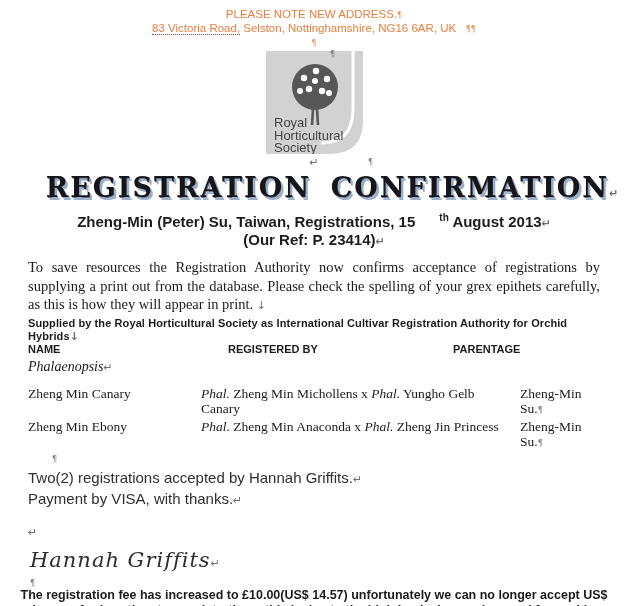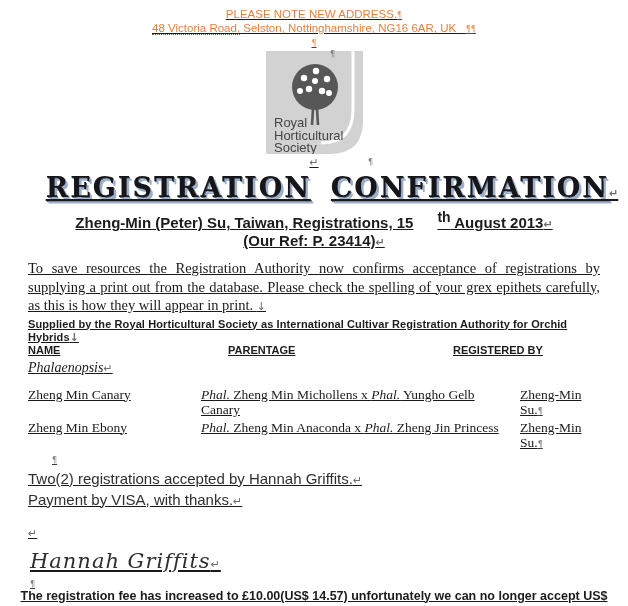--- a/index.html
+++ b/index.html
@@ -1,18 +1,18 @@
 <!DOCTYPE html>
 <html><head>
 <meta charset="utf-8">
 <style>
   html,body{margin:0;padding:0;background:#fff;}
   .page{
     width:628px;height:606px;background:#ffffff;position:relative;overflow:hidden;
-    font-family:"Liberation Serif",serif;color:#1a1a1a;text-decoration:underline;
+    font-family:"Liberation Serif",serif;color:#1a1a1a;
   }
   .center{text-align:center;}
 
   
   .mk{font-family:"DejaVu Sans",sans-serif;color:#6d6d6d;}
   .mk-arrow{font-size:11px;}
   .mk-p{font-size:8px;opacity:.85;}
   .mk-down{font-size:11px;}
   .orange .mk{color:inherit;opacity:.8;}
 
@@ -32,21 +32,21 @@
     margin-top:6px;text-align:center;
     font-family:"DejaVu Serif",serif;font-weight:bold;font-size:27px;line-height:30px;
     letter-spacing:2px;color:#16161a;
     text-shadow:2.5px 2.5px 0 #9DAFC8, 1px 1px 0 #5b6b85;
     white-space:nowrap;
     padding-left:36px;
   }
   .doc-title .w2{margin-left:20px;}
   .doc-title .mk{text-shadow:none;letter-spacing:0;}
   .subtitle{font-family:"Liberation Sans",sans-serif;font-weight:bold;font-size:15px;line-height:17px;text-align:center;color:#1c1c1c;}
-  .subtitle sup{font-size:14px;margin-left:24px;}
+  .subtitle sup{font-size:10px;margin-left:24px;}
   .ref-line{font-family:"Liberation Sans",sans-serif;font-weight:bold;font-size:15px;line-height:16px;text-align:center;color:#1c1c1c;}
 
   
   .intro{margin:8px 28px 0 28px;font-size:14.5px;line-height:18.5px;text-align:justify;}
   .intro .mk{display:inline;}
 
   
   .supplied{margin:1px 28px 0 28px;font-family:"Liberation Sans",sans-serif;font-weight:bold;font-size:11px;line-height:13px;color:#1c1c1c;letter-spacing:.1px;}
   .cols-header{display:grid;grid-template-columns:200px 225px auto;margin:0 28px 0 28px;
     font-family:"Liberation Sans",sans-serif;font-weight:bold;font-size:11px;line-height:13px;color:#1c1c1c;}
@@ -67,21 +67,21 @@
   .fee{margin:0 14px;text-align:center;font-family:"Liberation Sans",sans-serif;font-weight:bold;font-size:12.5px;line-height:15.5px;color:#1b1b1b;}
 </style>
 </head>
 <body>
 
 <div class="page">
 
   <div class="top-notice notice center orange">
     <div><span>PLEASE NOTE NEW ADDRESS.</span><span class="mk mk-p">¶</span></div>
     <div>
-      <span class="addr-underline">48 Victoria Road,</span><span> Selston, Nottinghamshire, NG16 6AR, UK</span>
+      <span class="addr-underline">83 Victoria Road,</span><span> Selston, Nottinghamshire, NG16 6AR, UK</span>
       &nbsp;&nbsp;<span class="mk mk-p">¶</span><span class="mk mk-p">¶</span>
     </div>
     <div class="mark-row center"><span class="mk mk-p">¶</span></div>
   </div>
 
   <span class="mk mk-p logo-above-mark">¶</span>
   <span class="mk mk-p logo-side-mark">¶</span>
 
   <div class="logo-wrap">
     <svg width="97" height="103" viewBox="0 0 97 103">
@@ -121,22 +121,22 @@
   <div class="intro">
     <span>To save resources the Registration Authority now confirms acceptance of registrations by supplying a print out from the database.  Please check the spelling of your grex epithets carefully, as this is how they will appear in print. </span><span class="mk mk-down">↓</span>
   </div>
 
   <div class="supplied">
     <span>Supplied by the Royal Horticultural Society as International Cultivar Registration Authority for Orchid Hybrids</span><span class="mk mk-down">↓</span>
   </div>
 
   <div class="cols-header">
     <span>NAME</span>
+    <span>REGISTERED BY</span>
     <span>PARENTAGE</span>
-    <span>REGISTERED BY</span>
   </div>
 
   <div class="genus">
     <span>Phalaenopsis</span><span class="mk mk-arrow" style="font-style:normal">↵</span>
   </div>
 
   <div class="reg-row">
     <span>Zheng Min Canary</span>
     <span><span class="it">Phal.</span><span> Zheng Min Michollens x </span><span class="it">Phal.</span><span> Yungho Gelb Canary</span></span>
     <span><span>Zheng-Min Su.</span><span class="mk mk-p">¶</span></span>

